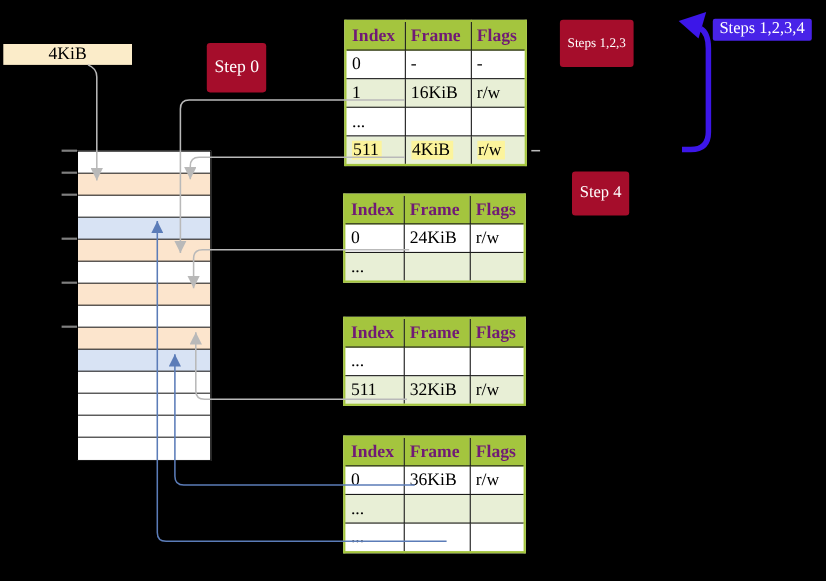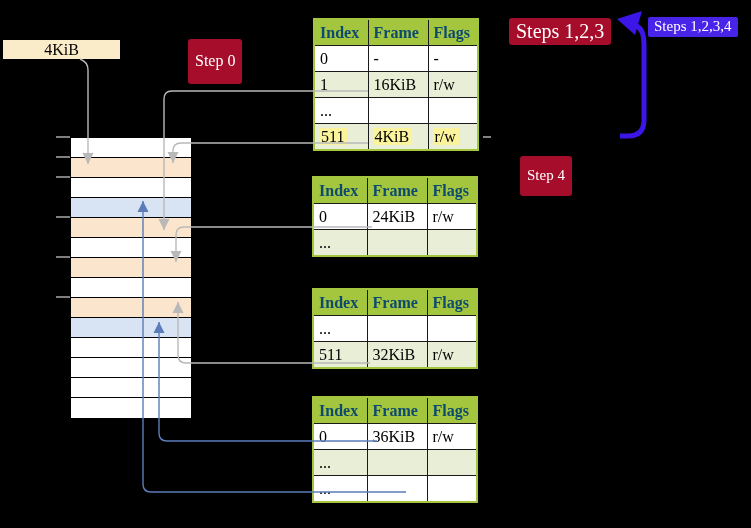--- a/index.html
+++ b/index.html
@@ -15,21 +15,21 @@
   
   .memcol{position:absolute;left:70px;top:137px;width:120px;border:1px solid #000;background:#fff;}
   .mem-row{height:20px;border-bottom:1px solid #000;box-sizing:border-box;}
   .mem-row:last-child{border-bottom:none;}
   .mem-row[data-kind="plain"]{background:#ffffff;}
   .mem-row[data-kind="frame"]{background:#fce5cd;}
   .mem-row[data-kind="page"]{background:#d8e3f4;}
   
   table.pt{position:absolute;border-collapse:collapse;border:2px solid #a4c53e;
            font-size:16px;background:#fff;}
-  table.pt th{background:#a4c53e;color:#0c4a6e;font-weight:bold;text-align:left;
+  table.pt th{background:#a4c53e;color:#701a75;font-weight:bold;text-align:left;
               padding:0 5px;height:25px;border:1px solid #1a1a1a;border-top:none;}
   table.pt td{border:1px solid #1a1a1a;padding:0 5px;height:25px;color:#000;}
   table.pt th:first-child,table.pt td:first-child{border-left:none;}
   table.pt th:last-child,table.pt td:last-child{border-right:none;}
   table.pt tbody tr:last-child td{border-bottom:none;}
   table.pt tbody tr:nth-child(even) td{background:#e8efd6;}
   table.pt col.c-index{width:54px;} table.pt col.c-frame{width:60px;} table.pt col.c-flags{width:50px;}
   .hl{background:#fcf49c;padding:0 3px 0 1px;}
   
   #overlay{position:absolute;left:0;top:0;pointer-events:none;}
@@ -39,21 +39,21 @@
   .loop{stroke:#3c16e8;stroke-width:5;fill:none;}
 </style>
 </head>
 <body>
 
 <div id="canvas">
 
   <div class="membox">4KiB</div>
 
   <div class="lbl red" style="left:188px;top:39px;">Step 0</div>
-  <div class="lbl red" style="left:509px;top:18px;padding:3px 7px;font-size:20px;">Steps 1,2,3</div>
+  <div class="lbl red" style="left:509px;top:18px;padding:15px 7px;font-size:12px;">Steps 1,2,3</div>
   <div class="lbl blue" style="left:648px;top:17px;padding:2px 6px;font-size:15px;">Steps 1,2,3,4</div>
   <div class="lbl red" style="left:520px;top:156px;padding:12px 7px;font-size:15px;">Step 4</div>
 
   <div class="memcol">
     <div class="mem-row" data-kind="plain"></div>
     <div class="mem-row" data-kind="frame"></div>
     <div class="mem-row" data-kind="plain"></div>
     <div class="mem-row" data-kind="page"></div>
     <div class="mem-row" data-kind="frame"></div>
     <div class="mem-row" data-kind="plain"></div>

